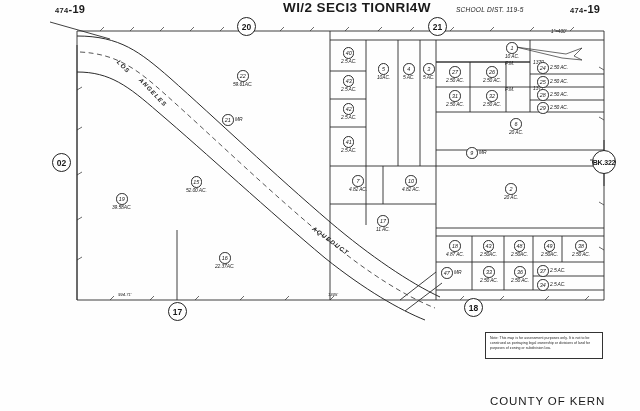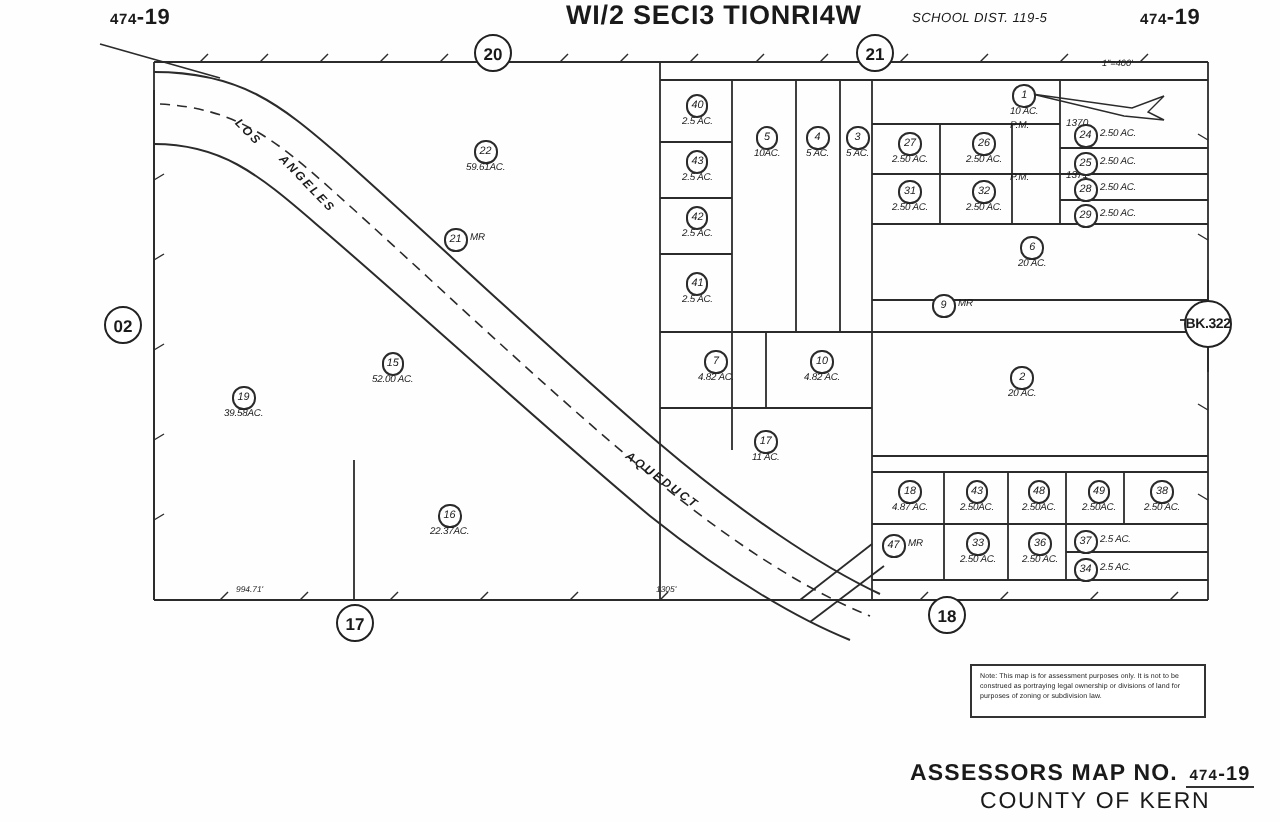--- a/index.html
+++ b/index.html
@@ -363,19 +363,15 @@
   </div>
   <div class="parcel inline" style="left:537px;top:279px;">
     <span class="pnum">34</span>
     <span class="pac">2.5 AC.</span>
   </div>
 
   <div id="note-box" style="left:485px;top:332px;width:118px;height:27px;">
     <p>Note: This map is for assessment purposes only. It is not to be construed as portraying legal ownership or divisions of land for purposes of zoning or subdivision law.</p>
   </div>
 
-  <div class="t foot1" style="left:455px;top:382px;">
-    <span>ASSESSORS MAP NO.</span>
-    <span class="footnum"><span class="sm">474</span><span>-19</span></span>
-  </div>
   <div class="t foot2" style="left:490px;top:396px;">COUNTY OF KERN</div>
 
 </div>
 
 </body></html>

